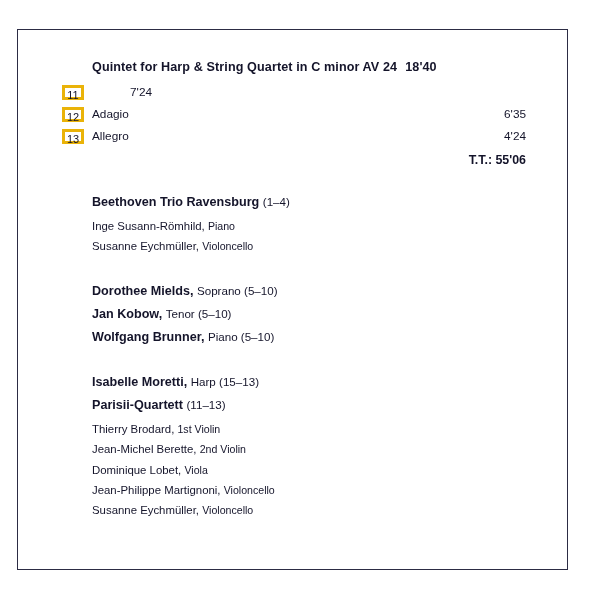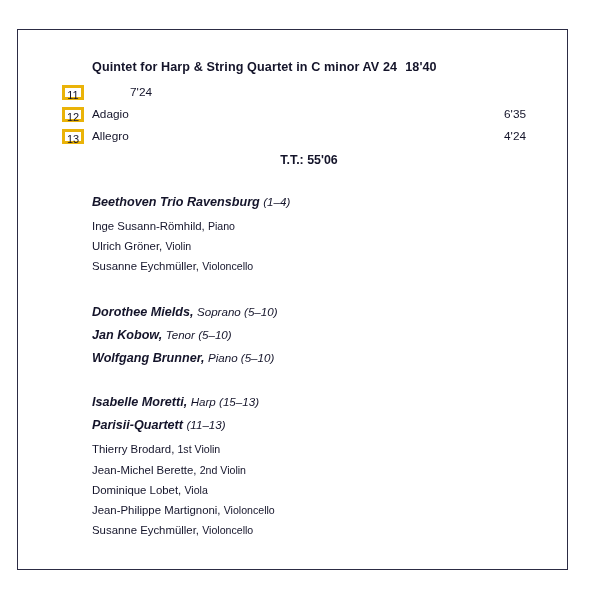--- a/index.html
+++ b/index.html
@@ -74,39 +74,38 @@
     flex: 1;
   }
   .track .time {
     font-size: 11.8px;
     color: #14142a;
     text-align: right;
     width: 60px;
     padding-right: 6px;
   }
   .total {
-    text-align: center;
+    text-align: right;
     font-size: 12.4px;
     font-weight: bold;
     color: #14142a;
     padding-right: 6px;
     margin-top: 6px;
   }
 
   
   .group {
     margin-top: 26px;
   }
   .lead {
     font-size: 12.6px;
     font-weight: bold;
     color: #14142a;
     margin-bottom: 4px;
     line-height: 1.5;
-    font-style: italic;
   }
   .lead .light {
     font-weight: normal;
     font-size: 11.6px;
   }
   .member {
     font-size: 11.4px;
     color: #14142a;
     line-height: 1.78;
   }
@@ -148,24 +147,20 @@
     <div class="group">
       <div class="lead">
         <span>Beethoven Trio Ravensburg</span>
         <span class="light">(1–4)</span>
       </div>
       <div class="member">
         <span>Inge Susann-Römhild,</span>
         <span class="role">Piano</span>
       </div>
       <div class="member">
-        <span>Ulrich Gröner,</span>
-        <span class="role">Violin</span>
-      </div>
-      <div class="member">
         <span>Susanne Eychmüller,</span>
         <span class="role">Violoncello</span>
       </div>
     </div>
 
     <div class="group">
       <div class="lead">
         <span>Dorothee Mields,</span>
         <span class="light">Soprano (5–10)</span>
       </div>

